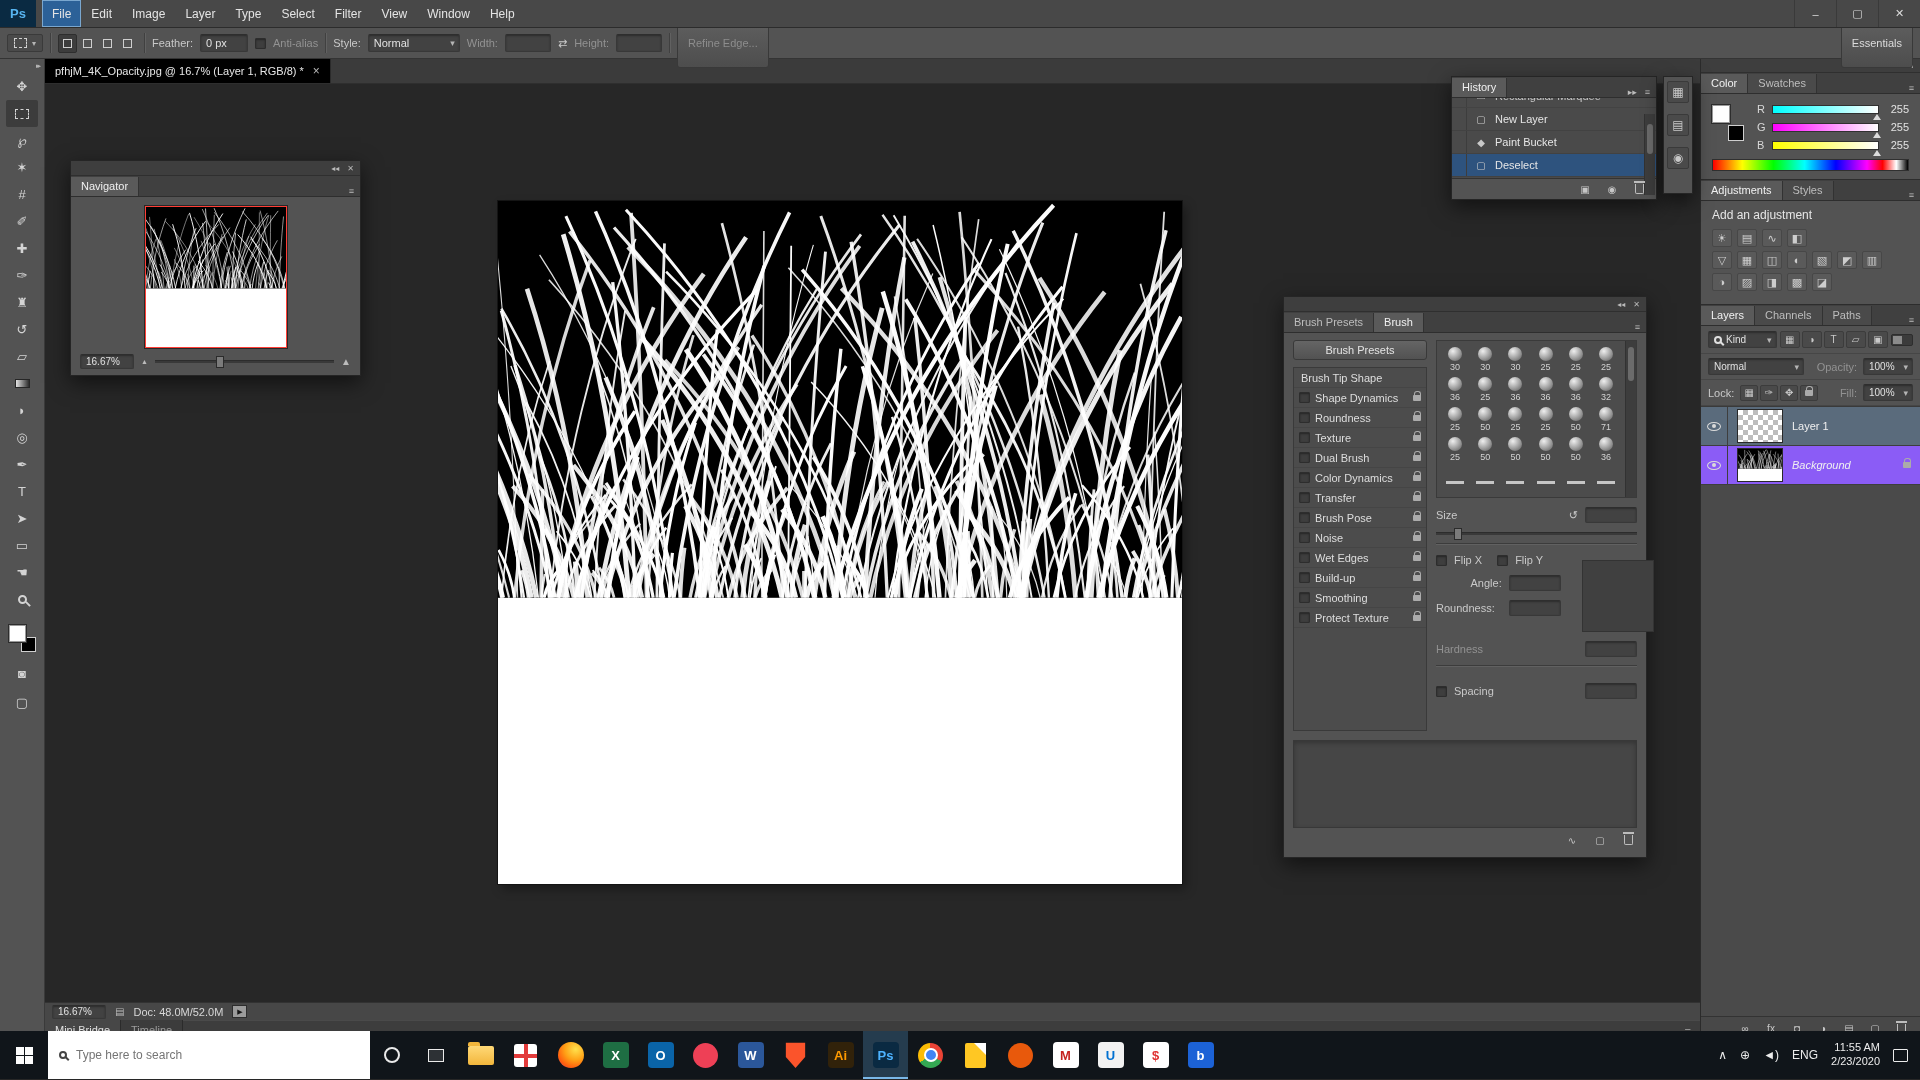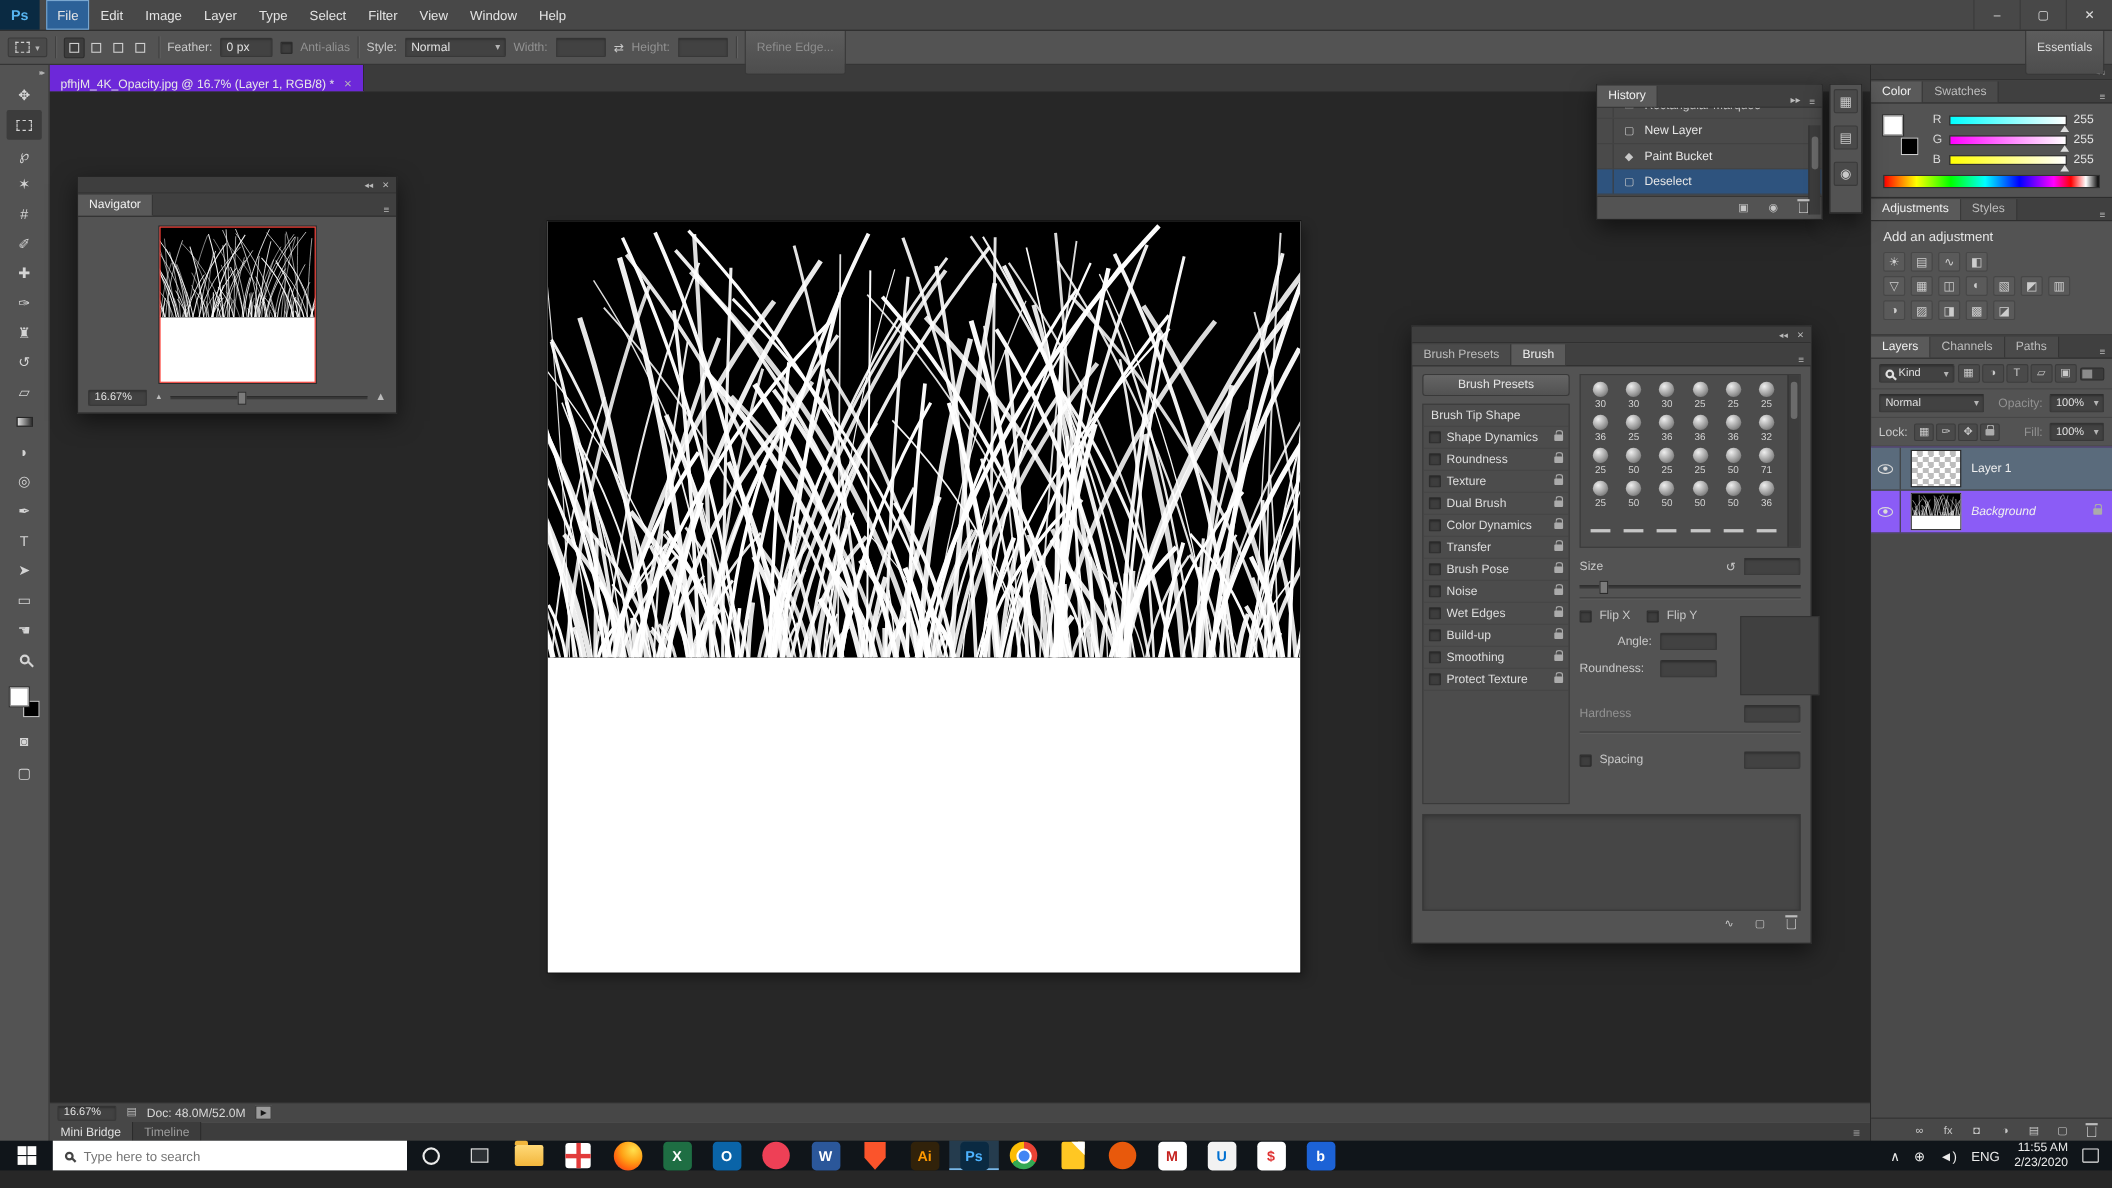--- a/index.html
+++ b/index.html
@@ -70,21 +70,21 @@
 .tool.sh-gradient i{width:15px;height:9px;background:linear-gradient(to right,#e3e3e3,#2c2c2c);border:1px solid #262626}
 .tool.sh-magnifier i{width:9px;height:9px;border:2px solid #d4d4d4;border-radius:50%;position:relative}
 .tool.sh-magnifier i::after{content:"";position:absolute;right:-4px;bottom:-5px;width:2px;height:6px;background:#d4d4d4;transform:rotate(-45deg)}
 .swatches{position:relative;width:27px;height:27px;margin-top:12px;flex:none}
 .sw-bg{position:absolute;right:0;bottom:0;width:15px;height:15px;background:#000;border:1px solid #cfcfcf}
 .sw-fg{position:absolute;left:0;top:0;width:17px;height:17px;background:#fff;border:1px solid #9a9a9a;box-shadow:0 0 0 1px #2d2d2d}
 .below-tools{margin-top:8px;display:flex;flex-direction:column;align-items:center;gap:2px}
 
 .central{position:absolute;left:45px;top:59px;width:1655px;height:981px;display:flex;flex-direction:column}
 .tabrow{height:25px;background:#3b3b3b;display:flex;align-items:stretch;border-bottom:1px solid #2e2e2e}
-.doc-tab{display:flex;align-items:flex-end;gap:9px;padding:0 10px;background:#6d28d9;border-right:1px solid #2b2b2b;font-size:11px;color:#e8e8e8}
+.doc-tab{display:flex;align-items:center;gap:9px;padding:0 10px;background:#000000;border-right:1px solid #2b2b2b;font-size:11px;color:#e8e8e8}
 .tab-close{color:#b9b9b9;font-size:12px}
 .canvas{flex:1;position:relative;background:#272727}
 .statusbar{height:18px;background:#474747;border-top:1px solid #323232;display:flex;align-items:center;gap:9px;padding:0 7px}
 .zoombox{width:54px;height:14px;font-size:10px}
 .status-ic{color:#b9b9b9;font-size:10px}
 .playbtn{width:15px;height:13px;background:#9b9b9b;border:1px solid #2d2d2d;display:flex;align-items:center;justify-content:center;color:#161616;font-size:7px}
 .bottomtabs{height:20px;background:#343434;display:flex;align-items:stretch}
 .btab{padding:0 10px;display:flex;align-items:center;background:#474747;color:#e0e0e0;border-right:1px solid #2b2b2b;font-size:11px}
 .btab.inactive{background:#3c3c3c;color:#9d9d9d}
 .bstrip{flex:1;background:#3d3d3d;border-top:1px solid #4a4a4a;display:flex;align-items:center;justify-content:flex-end;padding:0 9px;color:#a9a9a9}
@@ -165,21 +165,21 @@
 .color-body{padding:9px 11px 8px}
 .color-main{display:flex;gap:11px}
 .cswatches{position:relative;width:34px;height:38px;flex:none}
 .cs-bg{position:absolute;right:2px;bottom:0;width:16px;height:16px;background:#000;border:1px solid #cfcfcf}
 .cs-fg{position:absolute;left:0;top:2px;width:18px;height:18px;background:#fff;border:1px solid #9a9a9a;box-shadow:0 0 0 1px #2d2d2d}
 .cchannels{flex:1;display:flex;flex-direction:column;gap:6px}
 .crow{display:flex;align-items:center;gap:6px}
 .cletter{width:9px;color:#d8d8d8}
 .ctrack{flex:1;height:9px;border:1px solid #303030;position:relative}
 .cthumb{position:absolute;right:-3px;bottom:-7px;width:0;height:0;border-left:4px solid transparent;border-right:4px solid transparent;border-bottom:6px solid #dcdcdc}
-.cval{width:24px;color:#e2e2e2}
+.cval{width:24px;text-align:right;color:#e2e2e2}
 .spectrum{margin-top:8px;height:12px;border:1px solid #303030;
   background:linear-gradient(to right,#f00 0%,#ff0 15%,#0f0 31%,#0ff 47%,#00f 63%,#f0f 79%,#f00 87%,#fff 94%,#000 100%)}
 
 .adj-body{padding:7px 11px 9px}
 .adj-heading{font-size:12px;color:#e6e6e6;margin-bottom:7px}
 .adj-row{display:flex;gap:5px;margin-bottom:4px}
 .adj-icon{width:20px;height:18px;display:flex;align-items:center;justify-content:center;color:#cdcdcd;font-size:11px;background:#5a5a5a;border:1px solid #474747;border-radius:2px}
 
 .lfilter{display:flex;align-items:center;gap:3px;padding:5px 7px;border-bottom:1px solid #464646}
 .kindbox{width:70px;height:17px;gap:4px;font-size:10px}
@@ -196,21 +196,21 @@
 .eye-cell{width:27px;align-self:stretch;border-right:1px solid #3e3e3e;display:flex;align-items:center;justify-content:center}
 .layer-thumb{width:46px;height:34px;margin:0 9px;border:1px solid #292929;background:#fff;overflow:hidden;flex:none}
 .layer-thumb.checker{background:repeating-conic-gradient(#bdbdbd 0% 25%,#ffffff 0% 50%) 0 0/10px 10px}
 .layer-name{color:#f0f0f0}
 .layer-name.italic{font-style:italic}
 .lockicon.right{margin-left:auto}
 .layers-fill{flex:1;background:#4a4a4a}
 .layers-footer{height:24px;background:#484848;border-top:1px solid #333;display:flex;align-items:center;justify-content:flex-end;gap:10px;padding:0 11px}
 
 
-.taskbar{position:absolute;left:0;right:0;bottom:16px;height:27px;background:#10151a;display:flex;align-items:stretch;z-index:30}
+.taskbar{position:absolute;left:0;right:0;bottom:1px;height:48px;background:#10151a;display:flex;align-items:stretch;z-index:30}
 .tb-start{width:48px;display:flex;align-items:center;justify-content:center}
 .ic-win{display:grid;grid-template-columns:8px 8px;grid-template-rows:8px 8px;gap:1px}
 .ic-win i{background:#fdfdfd}
 .tb-search{width:322px;background:#fff;display:flex;align-items:center;gap:9px;padding:0 11px;color:#444}
 .tb-search input{border:0;outline:0;flex:1;font-size:12px;font-family:inherit;color:#333;background:transparent;min-width:0}
 .tb-btn{width:44px;display:flex;align-items:center;justify-content:center;color:#eaeaea}
 .ic-cortana{width:16px;height:16px;border:2px solid #eaeaea;border-radius:50%}
 .ic-taskview{width:16px;height:13px;border:1px solid #eaeaea;background:rgba(255,255,255,.12)}
 .tb-icons{display:flex}
 .tb-cell{width:45px;display:flex;align-items:center;justify-content:center}

